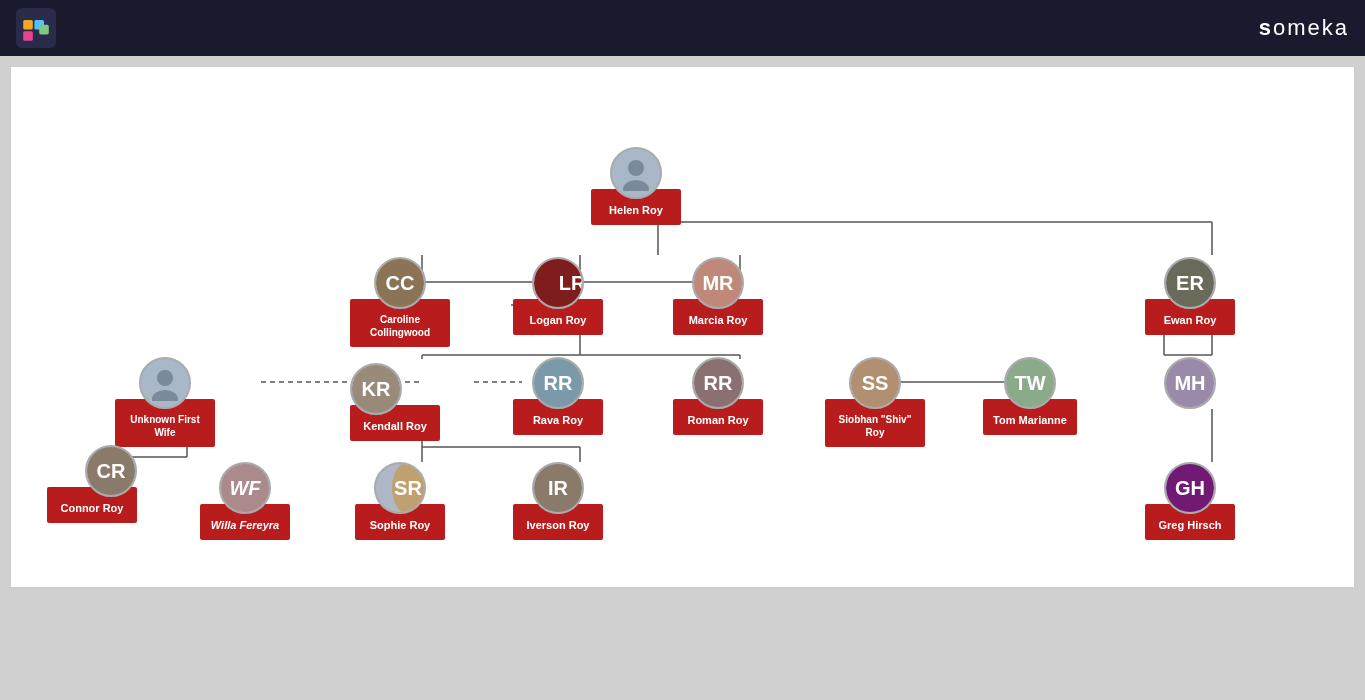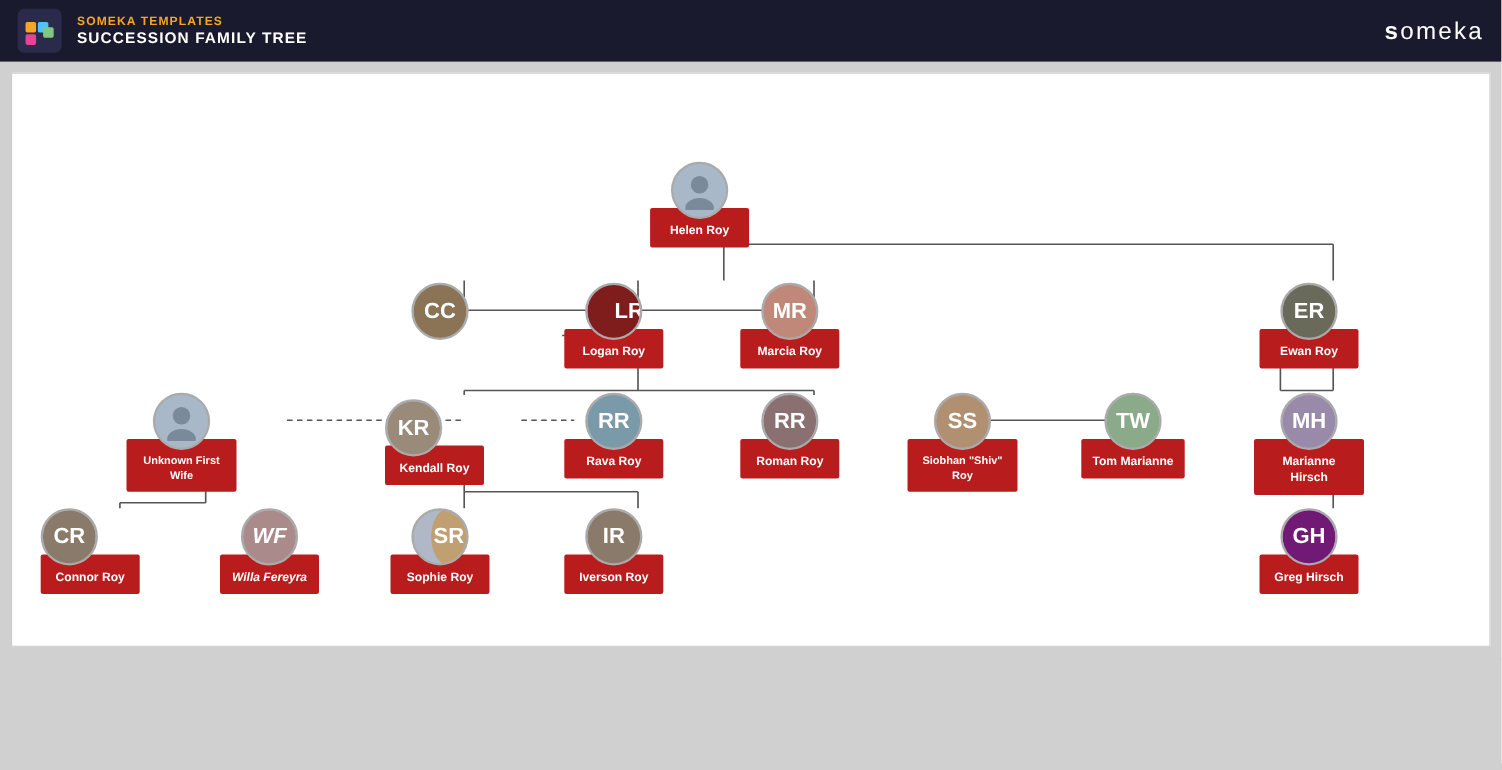--- a/index.html
+++ b/index.html
@@ -135,24 +135,20 @@
 
 <div class="header">
   <div class="header-logo">
     <svg viewBox="0 0 40 40" xmlns="http://www.w3.org/2000/svg">
       <rect x="4" y="10" width="12" height="12" rx="2" fill="#f5a623"></rect>
       <rect x="4" y="24" width="12" height="12" rx="2" fill="#e84393"></rect>
       <rect x="18" y="10" width="12" height="12" rx="2" fill="#4fc3f7"></rect>
       <rect x="24" y="16" width="12" height="12" rx="2" fill="#81c784"></rect>
     </svg>
   </div>
-  <div class="header-text">
-    <span class="header-top-text">SOMEKA TEMPLATES</span>
-    <span class="header-title">SUCCESSION FAMILY TREE</span>
-  </div>
   <div class="header-brand">
     <span>s</span>omeka
   </div>
 </div>
 
 <div class="main-content">
   <div class="tree-container">
 
     <svg class="tree-lines" xmlns="http://www.w3.org/2000/svg">
 
@@ -214,20 +210,21 @@
       <circle cx="18" cy="13" r="8" fill="#7a8a9a"></circle>
       <ellipse cx="18" cy="34" rx="13" ry="9" fill="#7a8a9a"></ellipse>
     </svg>
           </div>
           <div class="person-label">Helen Roy</div>
         </div>
         <div class="person-node" style="left: 329px; top: 170px; width: 100px; align-items: center;">
           <div class="person-avatar">
             <div class="avatar-photo" style="background: rgb(139, 115, 85);">CC</div>
           </div>
+          <div class="person-label" style="font-size: 10px; min-width: 100px; max-width: 130px;">Caroline Collingwood</div>
         </div>
         <div class="person-node" style="left: 487px; top: 170px; width: 100px; align-items: center;">
           <div class="person-avatar">
             <div class="avatar-photo" style="background: #7f1d1d; padding-left: 28px;">LR</div>
           </div>
           <div class="person-label">Logan Roy</div>
         </div>
         <div class="person-node" style="left: 647px; top: 170px; width: 100px; align-items: center;">
           <div class="person-avatar">
             <div class="avatar-photo" style="background: rgb(192, 136, 120);">MR</div>
@@ -276,23 +273,22 @@
         <div class="person-node" style="left: 959px; top: 270px; width: 100px; align-items: center;">
           <div class="person-avatar">
             <div class="avatar-photo" style="background: rgb(138, 170, 138);">TW</div>
           </div>
           <div class="person-label">Tom Marianne</div>
         </div>
         <div class="person-node" style="left: 1119px; top: 270px; width: 100px; align-items: center;">
           <div class="person-avatar">
             <div class="avatar-photo" style="background: rgb(154, 138, 170);">MH</div>
           </div>
-          <div class="person-label">Marianne Hirsch</div>
-        </div>
-        <div class="person-node" style="left: 16px; top: 375px; width: 100px; align-items: flex-start;">
+        </div>
+        <div class="person-node" style="left: 16px; top: 358px; width: 100px; align-items: flex-end;">
           <div class="person-avatar">
             <div class="avatar-photo" style="background: rgb(138, 122, 106);">CR</div>
           </div>
           <div class="person-label">Connor Roy</div>
         </div>
         <div class="person-node" style="left: 174px; top: 375px; width: 100px; align-items: center; font-style: italic;">
           <div class="person-avatar">
             <div class="avatar-photo" style="background: rgb(170, 138, 138);">WF</div>
           </div>
           <div class="person-label">Willa Fereyra</div>

